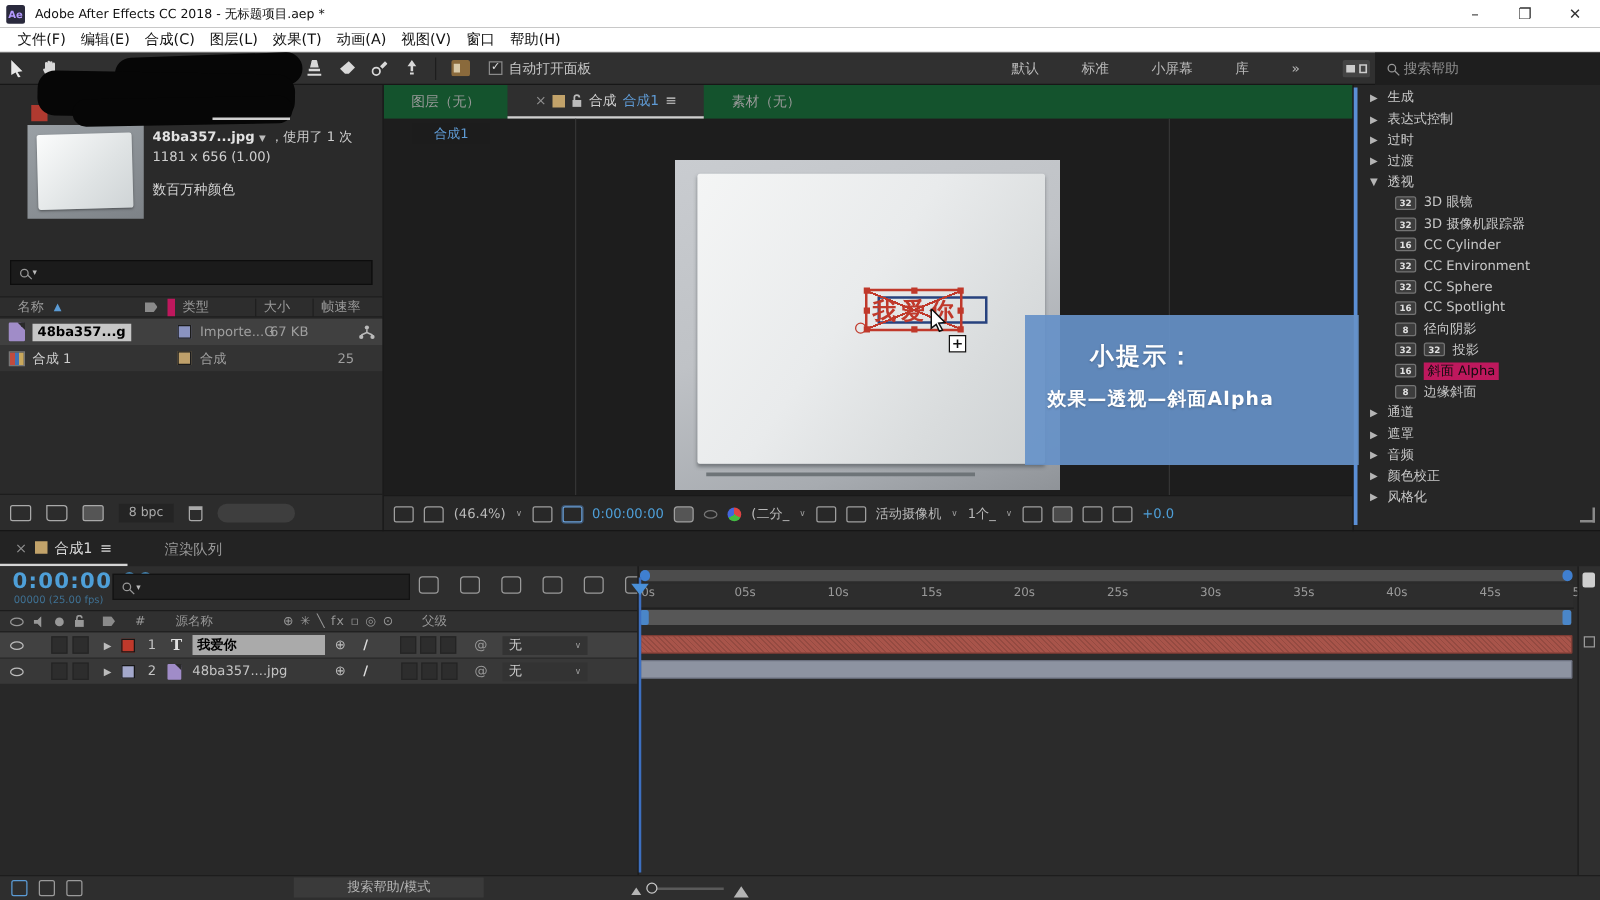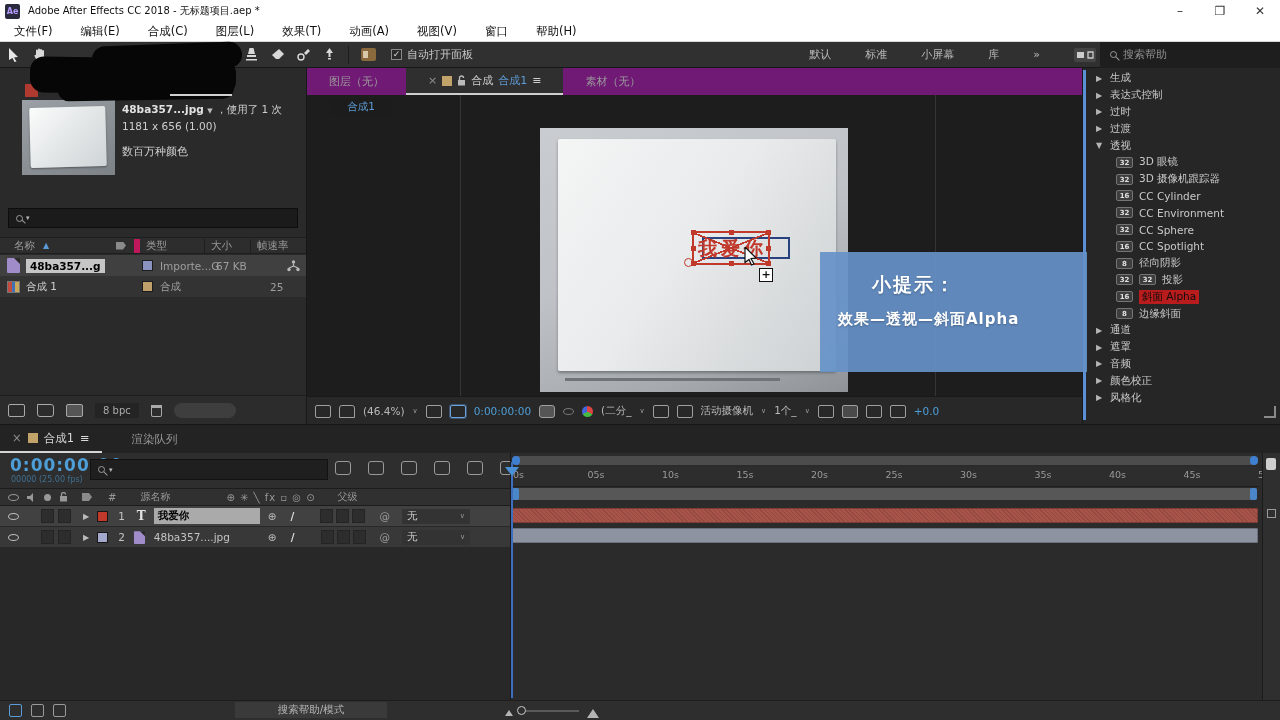--- a/index.html
+++ b/index.html
@@ -6,21 +6,21 @@
   html,body { width:1280px; height:720px; background:#1a1a1a; overflow:hidden; }
   #root { position:relative; width:1280px; height:720px; font-family:"DejaVu Sans","Liberation Sans",sans-serif; font-size:11px; color:#c8c8c8; background:#232323; }
   .abs { position:absolute; }
 
   
   .titlebar { left:0; top:0; width:1280px; height:22px; background:#ffffff; color:#111; display:flex; align-items:center; }
   .ae-logo { width:15px; height:15px; margin:0 8px 0 5px; background:#2a2a3d; color:#b59aff; font-size:8px; font-weight:bold; display:flex; align-items:center; justify-content:center; border-radius:2px; }
   .title-text { font-size:10px; color:#111; }
   .win-controls { margin-left:auto; display:flex; }
   .win-btn { width:40px; height:22px; display:flex; align-items:center; justify-content:center; color:#333; font-size:12px; }
-  .menubar { left:0; top:22px; width:1280px; height:20px; background:#ffffff; color:#111; display:flex; align-items:center; gap:28px; padding-left:14px; border-bottom:1px solid #d8d8d8; }
+  .menubar { left:0; top:22px; width:1280px; height:20px; background:#ffffff; color:#111; display:flex; align-items:center; gap:12px; padding-left:14px; border-bottom:1px solid #d8d8d8; }
   .menubar span { font-size:11.5px; }
 
   
   .toolbar { left:0; top:42px; width:1280px; height:26px; background:#303030; border-bottom:1px solid #171717; display:flex; align-items:center; }
   .tool { width:26px; height:22px; display:flex; align-items:center; justify-content:center; }
   .tool svg { display:block; }
   .tb-sep { width:1px; height:18px; background:#1d1d1d; margin:0 6px; }
   .chk { width:11px; height:11px; border:1px solid #8a8a8a; background:#2a2a2a; color:#ddd; font-size:9px; line-height:9px; text-align:center; margin-right:5px; }
   .ws-tabs { margin-left:auto; display:flex; align-items:center; gap:34px; color:#b9b9b9; font-size:11px; }
   .help-search { display:flex; align-items:center; gap:6px; background:#1e1e1e; height:26px; padding:0 10px; width:180px; color:#8f8f8f; }
@@ -51,21 +51,21 @@
   .comp-icon { width:13px; height:12px; background:linear-gradient(90deg,#c04b3e 33%,#3f71b5 33% 66%,#c9a85c 66%); border:1px solid #777; }
   .label-swatch { width:11px; height:11px; border:1px solid #1c1c1c; }
   .sel-name { background:#c6c6c6; color:#000; padding:1px 4px; font-weight:bold; }
   .proj-footer { left:0; top:395px; width:306px; height:30px; background:#2c2c2c; border-top:1px solid #1d1d1d; display:flex; align-items:center; gap:12px; padding-left:8px; }
   .pf-icon { width:17px; height:13px; border:1.4px solid #a9a9a9; border-radius:2px; }
   .bpc { background:#242424; color:#a9a9a9; font-size:10px; padding:2px 8px; }
   .trash { width:11px; height:12px; border:1.4px solid #a9a9a9; border-top-width:3px; border-radius:0 0 2px 2px; }
   .pill { width:62px; height:15px; border-radius:8px; background:#3e3e3e; }
 
   
-  .view-tabs { left:307px; top:68px; width:775px; height:27px; background:#701a75; display:flex; align-items:center; color:#9a9a9a; }
+  .view-tabs { left:307px; top:68px; width:775px; height:27px; background:#14532d; display:flex; align-items:center; color:#9a9a9a; }
   .vtab { padding:0 22px; font-size:11px; }
   .vtab.active { background:#2f2f2f; height:27px; display:flex; align-items:center; gap:5px; border-bottom:2px solid #cfcfcf; color:#cfcfcf; }
   .comp-mini-tab { left:330px; top:99px; width:62px; height:16px; background:#1c1c1c; color:#5f9bd5; font-size:10.5px; display:flex; align-items:center; justify-content:center; }
   .viewer-canvas { left:307px; top:95px; width:775px; height:301px; background:#1d1d1d; }
   .guide-line { top:95px; width:1px; height:301px; background:#343434; }
   .photo { left:540px; top:128px; width:308px; height:264px; background:linear-gradient(160deg,#c9ccd0 0%,#bfc2c6 45%,#a7abb0 80%,#8f9398 100%); overflow:hidden; }
   .photo .board { position:absolute; left:6%; top:4%; width:90%; height:88%; background:linear-gradient(125deg,#f4f5f5 0%,#e9ebec 45%,#d9dcdd 75%,#cdd1d3 100%); border-radius:2px; box-shadow:0 2px 3px rgba(60,65,70,.5); }
   .photo .tray { position:absolute; left:8%; bottom:4%; width:70%; height:3px; background:#6e7478; }
   .sel-box { left:692px; top:231px; width:78px; height:34px; border:2px solid #c0392b; z-index:20;
     background:linear-gradient(to top right, transparent 48.5%, #c0392b 48.5% 51.5%, transparent 51.5%),
@@ -86,21 +86,21 @@
   .rgb-dot { width:11px; height:11px; border-radius:50%; background:conic-gradient(#d44 0 33%, #4b4 33% 66%, #46d 66%); flex:none; }
   .tc-blue { color:#4e9fd8; }
 
   
   .fx-blue-edge { left:1083px; top:70px; width:3px; height:350px; background:#5b8fd6; z-index:5; }
   .fx-list { position:absolute; left:1086px; top:70px; width:194px; }
   .fx-row { height:16.8px; display:flex; align-items:center; gap:6px; color:#c9c9c9; font-size:10.5px; padding-left:10px; white-space:nowrap; }
   .fx-row .tri { font-size:8px; color:#b5b5b5; width:8px; flex:none; }
   .fx-row.item { padding-left:30px; }
   .badge { flex:none; width:17px; height:11px; background:#3d3d3d; border:1px solid #747474; border-radius:2px; color:#e0e0e0; font-size:7px; line-height:10px; text-align:center; font-weight:bold; }
-  .fx-sel { background:#b91c1c; color:#0d0d0d; padding:0 3px; }
+  .fx-sel { background:#be185d; color:#0d0d0d; padding:0 3px; }
   .grip { left:1264px; top:406px; width:12px; height:12px; border-right:2px solid #8a8a8a; border-bottom:2px solid #8a8a8a; z-index:6; }
 
   
   .tl-panel { left:0; top:425px; width:1280px; height:295px; background:#282828; }
   .tl-tabs { left:0; top:425px; width:1280px; height:28px; background:#232323; display:flex; align-items:center; color:#9a9a9a; }
   .tl-tab-active { display:flex; align-items:center; gap:6px; padding:0 12px; height:28px; border-bottom:2px solid #d5d5d5; color:#d8d8d8; font-size:11.5px; }
   .tl-left { left:0; top:453px; width:510px; height:35px; background:#2e2e2e; }
   .tl-timecode { left:10px; top:455px; font-size:17px; font-weight:bold; color:#4e9fd8; letter-spacing:1px; }
   .tl-frames { left:11px; top:475px; font-size:8px; color:#3f7193; }
   .tl-search { left:90px; top:459px; width:238px; height:21px; background:#1f1f1f; border:1px solid #121212; display:flex; align-items:center; gap:4px; padding-left:7px; }

